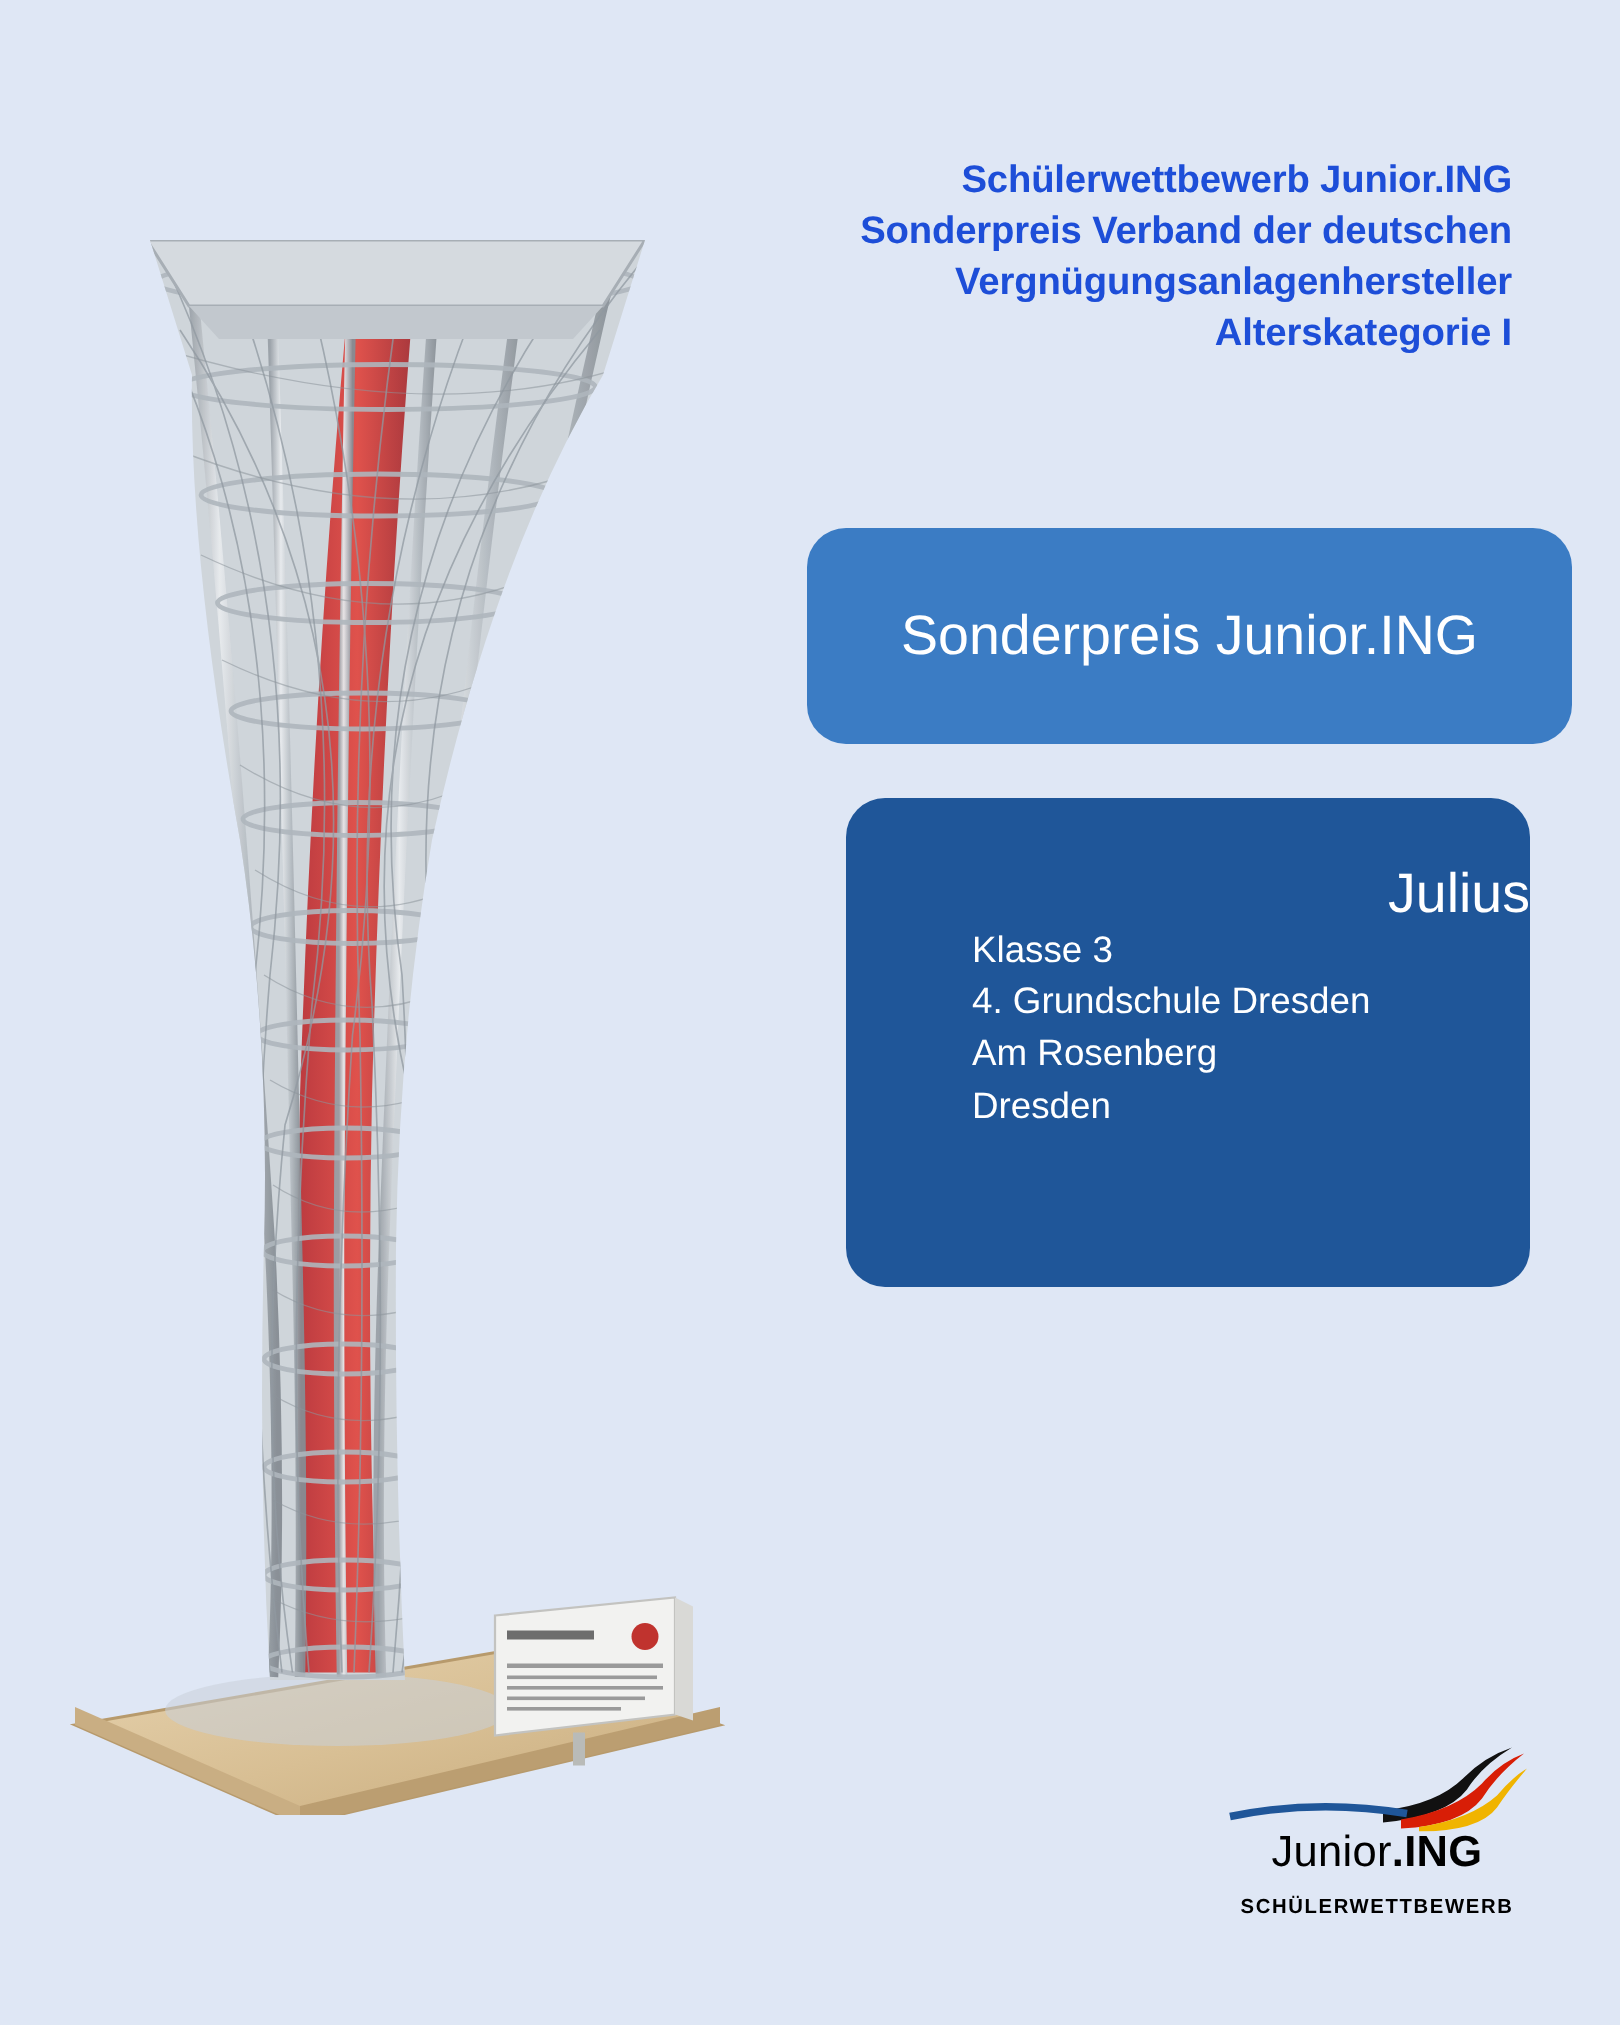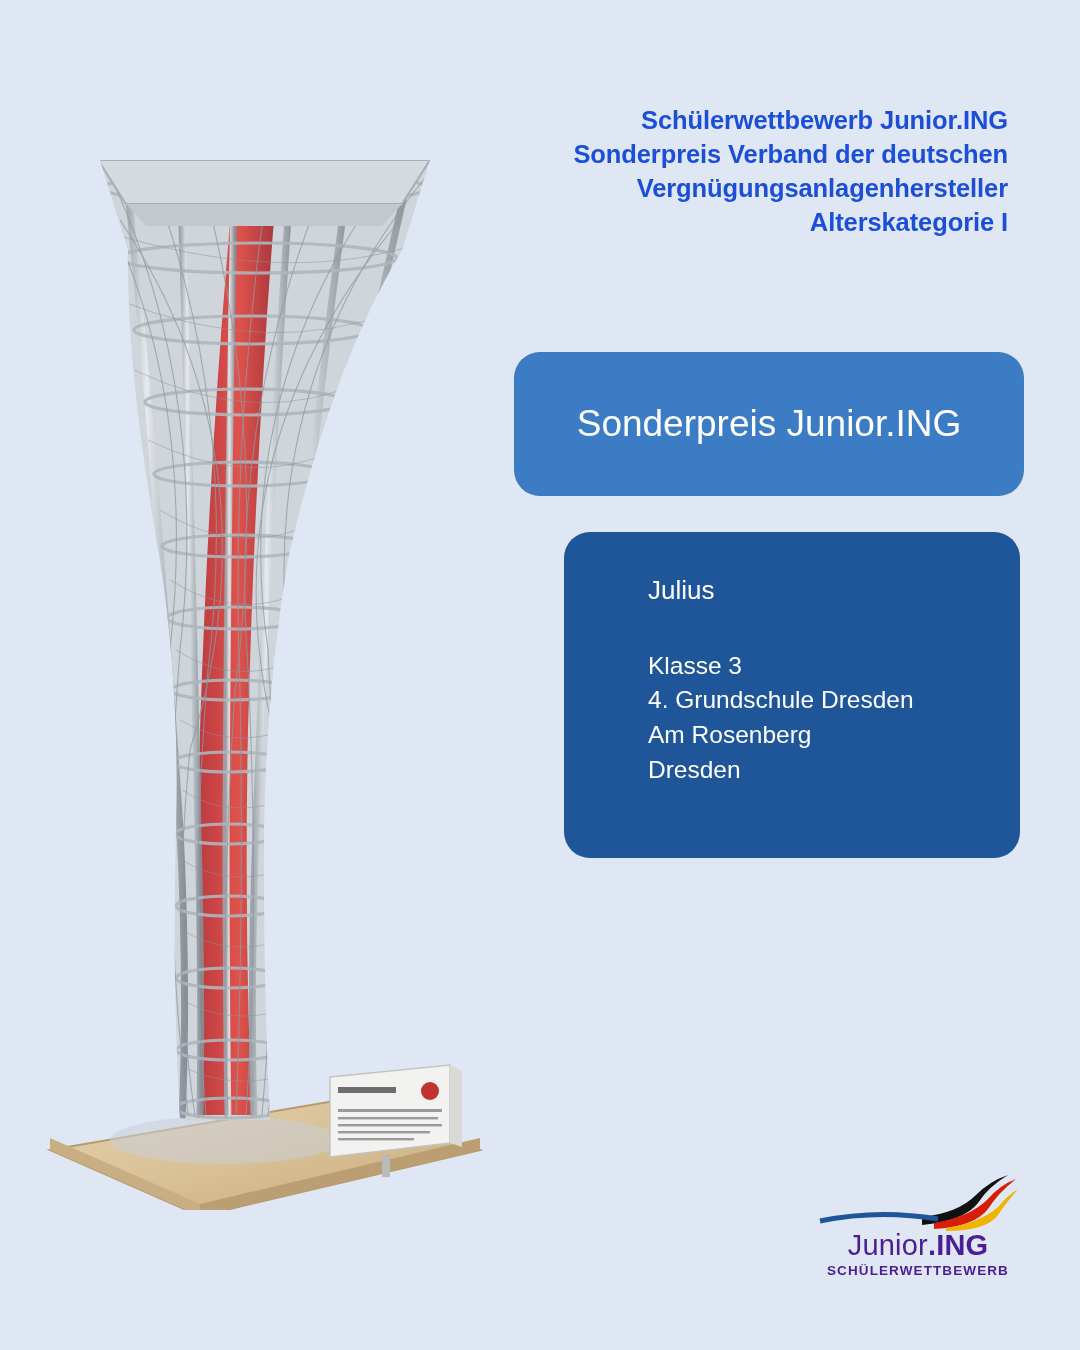--- a/index.html
+++ b/index.html
@@ -28,21 +28,21 @@
     line-height: 1.33;
     letter-spacing: -0.1px;
   }
   .headline div {
     white-space: nowrap;
   }
 
   
   .award-box {
     position: absolute;
-    left: 514px;
+    left: 538px;
     top: 352px;
     width: 510px;
     height: 144px;
     box-sizing: border-box;
     background: #3b7cc4;
     border-radius: 26px;
     color: #ffffff;
     display: flex;
     flex-direction: column;
     align-items: center;
@@ -60,23 +60,23 @@
     top: 532px;
     width: 456px;
     height: 326px;
     box-sizing: border-box;
     background: #1f5699;
     border-radius: 26px;
     color: #ffffff;
     padding: 44px 0 0 84px;
   }
   .student-name {
-    font-size: 26px;
+    font-size: 37px;
     line-height: 1.1;
-    margin-bottom: 44px;
+    text-align: right;
   }
   .student-details {
     font-size: 24.5px;
     line-height: 1.42;
   }
 
   
   .photo {
     position: absolute;
     left: 30px;
@@ -85,38 +85,38 @@
     height: 1080px;
   }
 
   
   .logo {
     position: absolute;
     right: 62px;
     bottom: 72px;
     width: 200px;
     text-align: center;
-    color: #4c1d95;
+    color: #000000;
   }
   .logo-mark {
     position: relative;
     height: 62px;
   }
   .logo-word {
     font-size: 29px;
     font-weight: bold;
     letter-spacing: 0.2px;
     line-height: 1;
   }
   .logo-word .thin { font-weight: normal; }
   .logo-sub {
     font-size: 13.5px;
     font-weight: bold;
     letter-spacing: 1.1px;
-    margin-top: 3px;
+    margin-top: 13px;
     text-align: center;
   }
 </style>
 </head>
 <body>
 
 <div class="headline">
   <div>Schülerwettbewerb Junior.ING</div>
   <div>Sonderpreis Verband der deutschen</div>
   <div>Vergnügungsanlagenhersteller</div>

